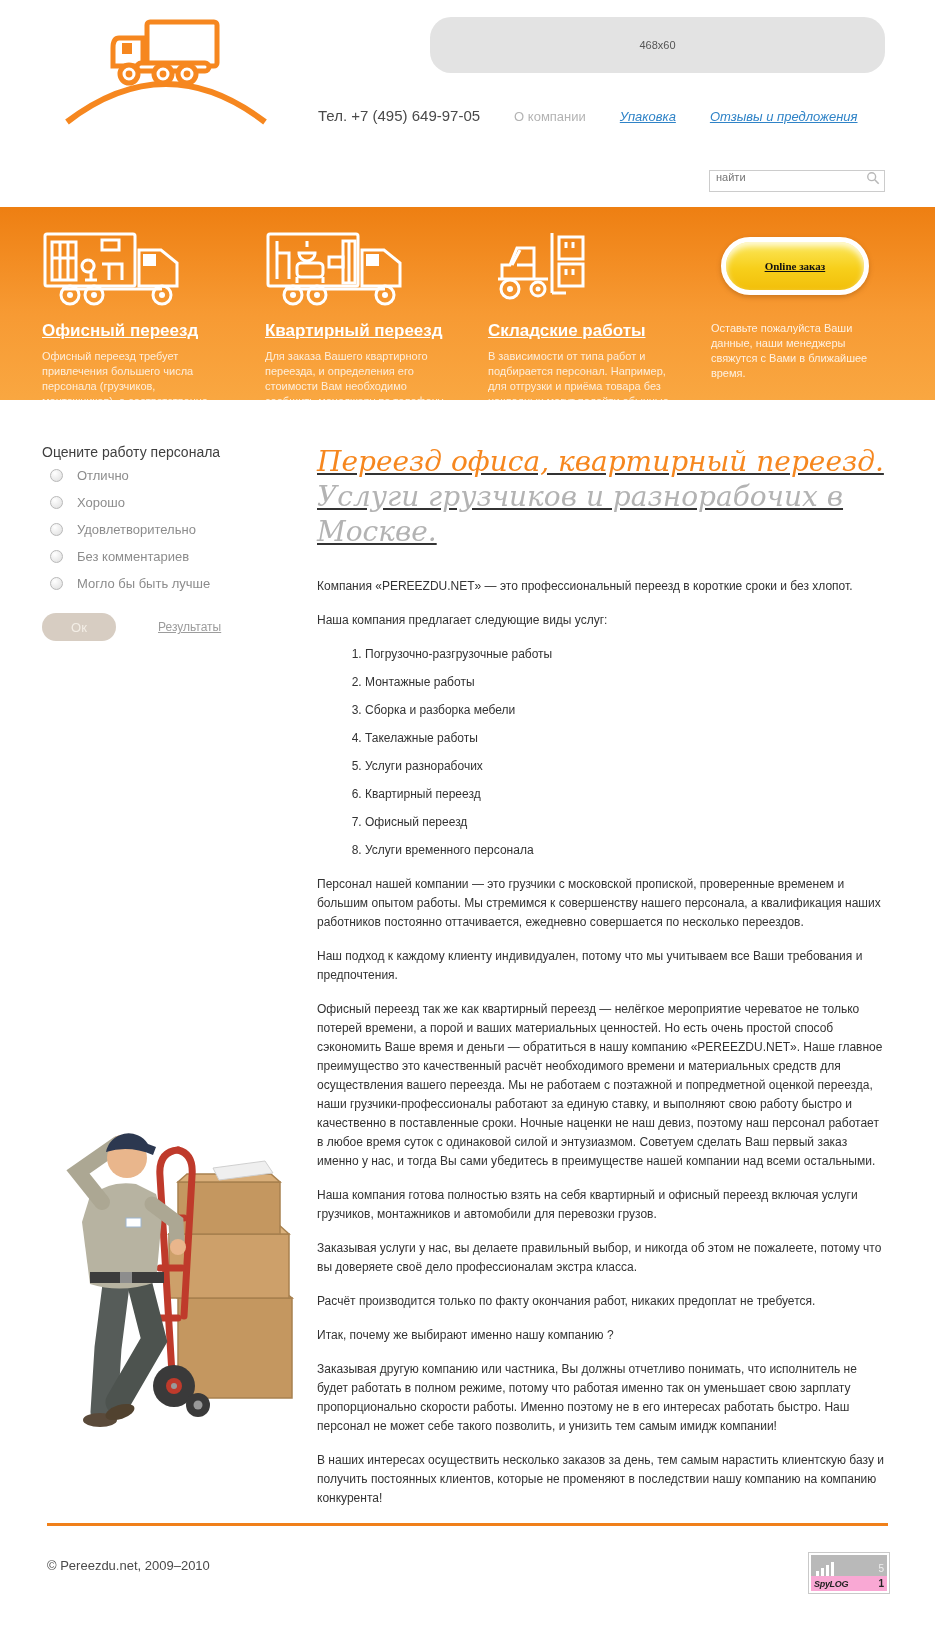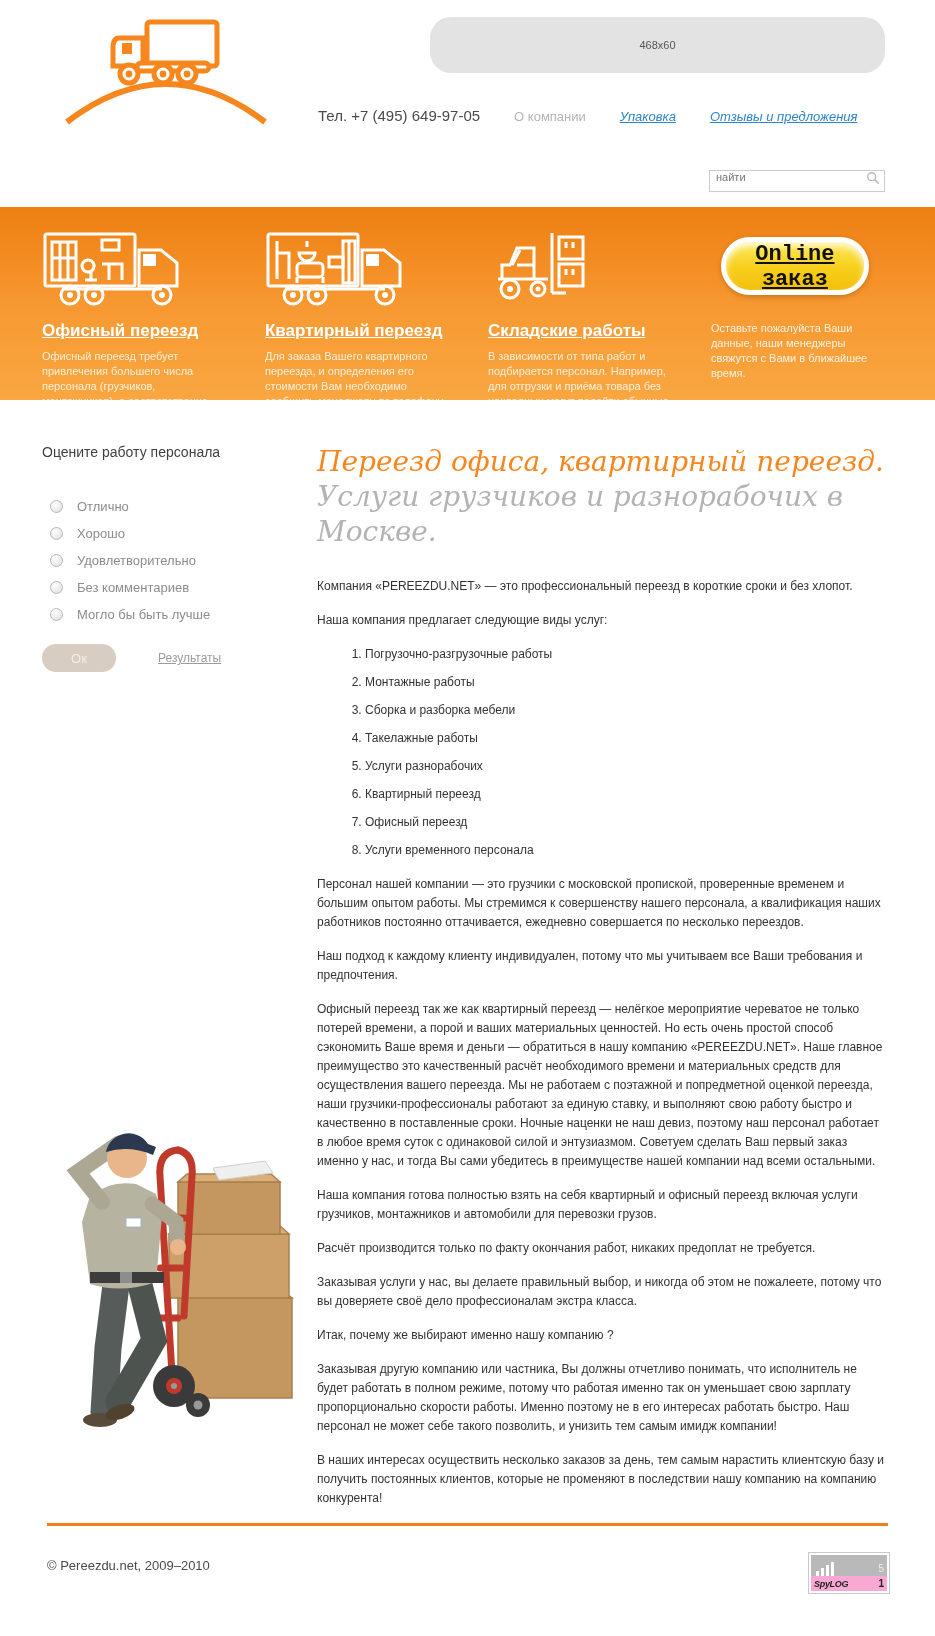--- a/index.html
+++ b/index.html
@@ -26,39 +26,39 @@
           display:flex; padding:16px 45px 0 42px; }
   .svc { width:200px; margin-right:24px; }
   .svc-icon { height:88px; display:flex; align-items:flex-end; }
   .svc-title { display:inline-block; color:#fff; font-weight:bold; font-size:17px; text-decoration:underline;
                margin:10px 0 8px; cursor:pointer; }
   .svc-text { color:rgba(255,255,255,.82); font-size:11px; line-height:15px; width:185px; }
   .order-col { width:180px; margin-right:0; }
   .online-btn { display:block; width:148px; height:58px; margin:14px 0 4px 10px; border-radius:29px;
                 border:5px solid #fff; background:linear-gradient(180deg,#fce95e 0%,#f7cf1b 55%,#f2bf0a 100%);
                 box-shadow:0 2px 5px rgba(120,60,0,.35), inset 0 4px 6px rgba(255,255,255,.8);
-                font-family:Liberation Mono, monospace; font-size:22px; font-weight:bold; color:#111; text-decoration:underline; cursor:pointer; }
+                font-family:Liberation Serif, serif; font-size:11px; font-weight:bold; color:#111; text-decoration:underline; cursor:pointer; }
   .order-text { color:rgba(255,255,255,.85); font-size:11px; line-height:15px; margin-top:26px; width:165px; }
 
   
   .content { display:flex; padding:44px 47px 0 42px; min-height:1123px; position:relative; }
   .sidebar { flex:0 0 250px; }
-  .poll-title { font-size:14px; color:#3f3f3f; margin-bottom:39px; }
+  .poll-title { font-size:14px; color:#3f3f3f; margin-bottom:8px; }
   .poll-option { display:flex; align-items:center; margin:0 0 12px 8px; cursor:pointer; }
   .radio { width:13px; height:13px; border-radius:50%; border:1px solid #b9b9b9;
            background:radial-gradient(circle at 35% 30%, #fff 0%, #e7e7e7 70%, #cfcfcf 100%); margin-right:14px; }
   .poll-option span.lbl { font-size:13px; color:#8c8c8c; }
   .poll-actions { display:flex; align-items:center; margin-top:22px; }
   .ok-btn { width:74px; height:28px; border:none; border-radius:14px; background:#d7cdc2; color:#f3eee6;
             font-family:inherit; font-size:13px; cursor:pointer; }
   .results-link { font-size:12px; color:#9c9c9c; text-decoration:underline; margin-left:42px; cursor:pointer; }
   .worker { position:absolute; left:28px; top:700px; }
 
   .main { flex:1; margin-left:25px; max-width:572px; }
-  .h1 { font-family:"DejaVu Serif", serif; font-style:italic; font-size:28px; line-height:35px; font-weight:400; }
+  .h1 { font-family:"DejaVu Serif", serif; font-style:italic; font-size:28px; line-height:35px; font-weight:400;text-decoration:underline; }
   .h1 .line1 { color:#f6871f; display:block; }
   .h1 .line2 { color:#b3b3b3; display:block; }
   .article { margin-top:28px; font-size:12px; line-height:19px; color:#333; }
   .article p { margin-bottom:15px; }
   .article ol { margin:4px 0 15px 48px; }
   .article ol li { margin-bottom:9px; }
 
   
   .footer-line { border-top:3px solid #f0801a; margin:0 47px 0 47px; }
   .footer { display:flex; justify-content:space-between; align-items:flex-start; padding:26px 45px 40px 47px; }
@@ -299,22 +299,22 @@
           <li>Такелажные работы</li>
           <li>Услуги разнорабочих</li>
           <li>Квартирный переезд</li>
           <li>Офисный переезд</li>
           <li>Услуги временного персонала</li>
         </ol>
         <p>Персонал нашей компании — это грузчики с московской пропиской, проверенные временем и большим опытом работы. Мы стремимся к совершенству нашего персонала, а квалификация наших работников постоянно оттачивается,  ежедневно совершается по несколько переездов.</p>
         <p>Наш подход к каждому клиенту  индивидуален,  потому что мы учитываем все Ваши требования и предпочтения.</p>
         <p>Офисный переезд так же как квартирный переезд — нелёгкое мероприятие череватое не только потерей времени, а порой и ваших материальных ценностей. Но есть очень простой способ сэкономить Ваше время и деньги — обратиться в нашу компанию «PEREEZDU.NET». Наше главное преимущество это качественный расчёт необходимого времени и материальных средств для осуществления вашего переезда. Мы не работаем с поэтажной и попредметной оценкой переезда, наши грузчики-профессионалы работают за единую ставку, и выполняют свою работу быстро и качественно в поставленные сроки. Ночные наценки не наш девиз, поэтому наш персонал работает в любое время суток с одинаковой силой и энтузиазмом. Советуем сделать Ваш первый заказ именно у нас, и тогда Вы сами убедитесь в преимуществе нашей компании над всеми остальными.</p>
         <p>Наша компания готова полностью взять на себя квартирный и офисный переезд  включая услуги грузчиков, монтажников и автомобили для перевозки грузов.</p>
+        <p>Заказывая услуги у нас, вы делаете правильный выбор, и никогда об этом не пожалеете, потому что вы доверяете своё дело профессионалам экстра класса.</p>
         <p>Расчёт производится только по факту окончания работ, никаких предоплат не требуется.</p>
-        <p>Заказывая услуги у нас, вы делаете правильный выбор, и никогда об этом не пожалеете, потому что вы доверяете своё дело профессионалам экстра класса.</p>
         <p>Итак, почему же выбирают именно нашу компанию ?</p>
         <p>Заказывая другую компанию или частника, Вы должны отчетливо понимать, что исполнитель не будет работать в полном режиме, потому что работая именно так он уменьшает свою зарплату пропорционально скорости работы. Именно поэтому не в его интересах работать быстро. Наш персонал не может себе такого позволить, и унизить тем самым имидж компании!</p>
         <p>В наших интересах осуществить несколько заказов за день, тем самым нарастить клиентскую базу и получить постоянных клиентов, которые не променяют в последствии нашу компанию на компанию конкурента!</p>
       </div>
     </div>
   </div>
 
   <div class="footer-line"></div>
   <div class="footer">
     <div class="copyright">© Pereezdu.net, 2009–2010</div>

